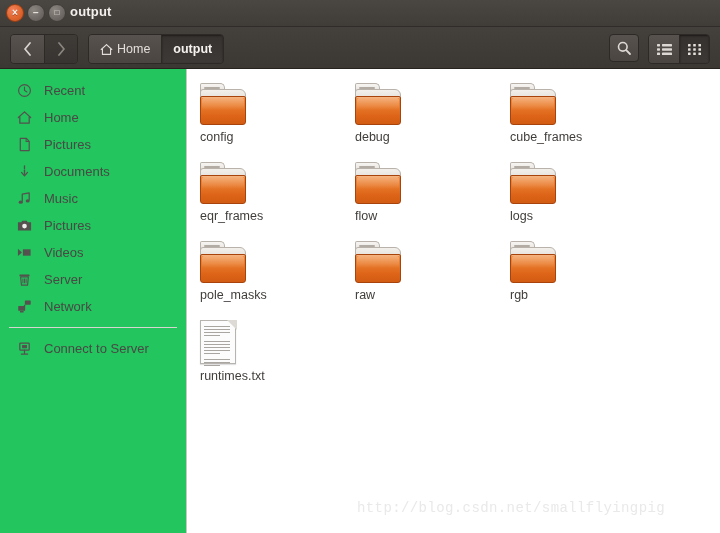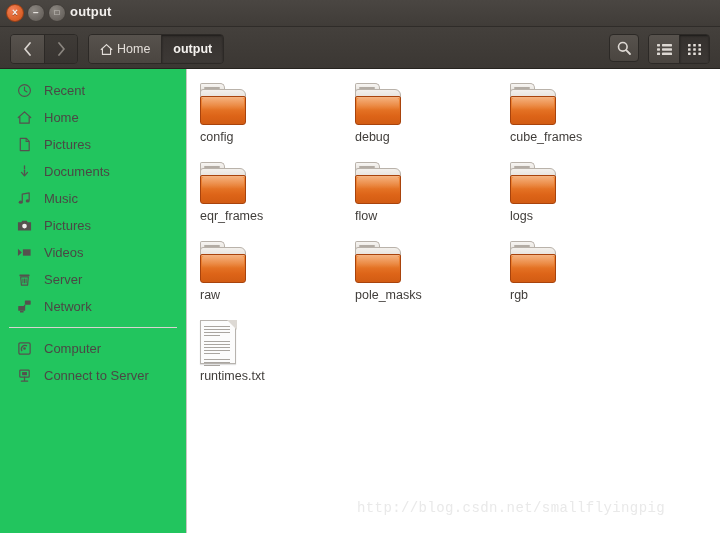--- a/index.html
+++ b/index.html
@@ -548,30 +548,20 @@
             <rect x="1.3" y="7.4" width="7.4" height="5.2" rx="0.7" fill="#55514e"></rect>
             <path d="M3.2 12.8 V14.4 H7 V12.8" fill="#55514e"></path>
             <path d="M8.6 6.3 L7.2 8.6" stroke="#55514e" stroke-width="1.2"></path>
           </svg>
         </span>
         <span>Network</span>
       </div>
 
       <div class="sbsep"></div>
 
-      <div class="sbitem">
-        <span class="sbicon">
-          <svg width="15" height="15" viewBox="0 0 16 16">
-            <rect x="2" y="2" width="12" height="12" rx="1.4" stroke="#55514e" stroke-width="1.3" fill="none"></rect>
-            <path d="M5.3 10.8 A4 4 0 0 1 10.7 5.2" stroke="#55514e" stroke-width="1.3" fill="none"></path>
-            <circle cx="8" cy="8" r="1.4" fill="#55514e"></circle>
-          </svg>
-        </span>
-        <span>Computer</span>
-      </div>
 
       <div class="sbitem">
         <span class="sbicon">
           <svg width="15" height="15" viewBox="0 0 16 16">
             <rect x="3" y="2.2" width="10" height="7.6" rx="0.8" stroke="#55514e" stroke-width="1.3" fill="none"></rect>
             <rect x="5.4" y="4.3" width="5.2" height="3.4" fill="#55514e"></rect>
             <path d="M8 9.8 V13 M4.6 13.9 H11.4" stroke="#55514e" stroke-width="1.3" stroke-linecap="round"></path>
           </svg>
         </span>
         <span>Connect to Server</span>
@@ -635,30 +625,30 @@
           </div>
           <div class="flabel">logs</div>
         </div>
 
         <div class="fileitem">
           <div class="folder">
             <div class="tab"></div>
               <div class="back"></div>
               <div class="front"></div>
           </div>
+          <div class="flabel">pole_masks</div>
+        </div>
+
+        <div class="fileitem">
+          <div class="folder">
+            <div class="tab"></div>
+              <div class="back"></div>
+              <div class="front"></div>
+          </div>
           <div class="flabel">raw</div>
-        </div>
-
-        <div class="fileitem">
-          <div class="folder">
-            <div class="tab"></div>
-              <div class="back"></div>
-              <div class="front"></div>
-          </div>
-          <div class="flabel">pole_masks</div>
         </div>
 
         <div class="fileitem">
           <div class="folder">
             <div class="tab"></div>
               <div class="back"></div>
               <div class="front"></div>
           </div>
           <div class="flabel">rgb</div>
         </div>

